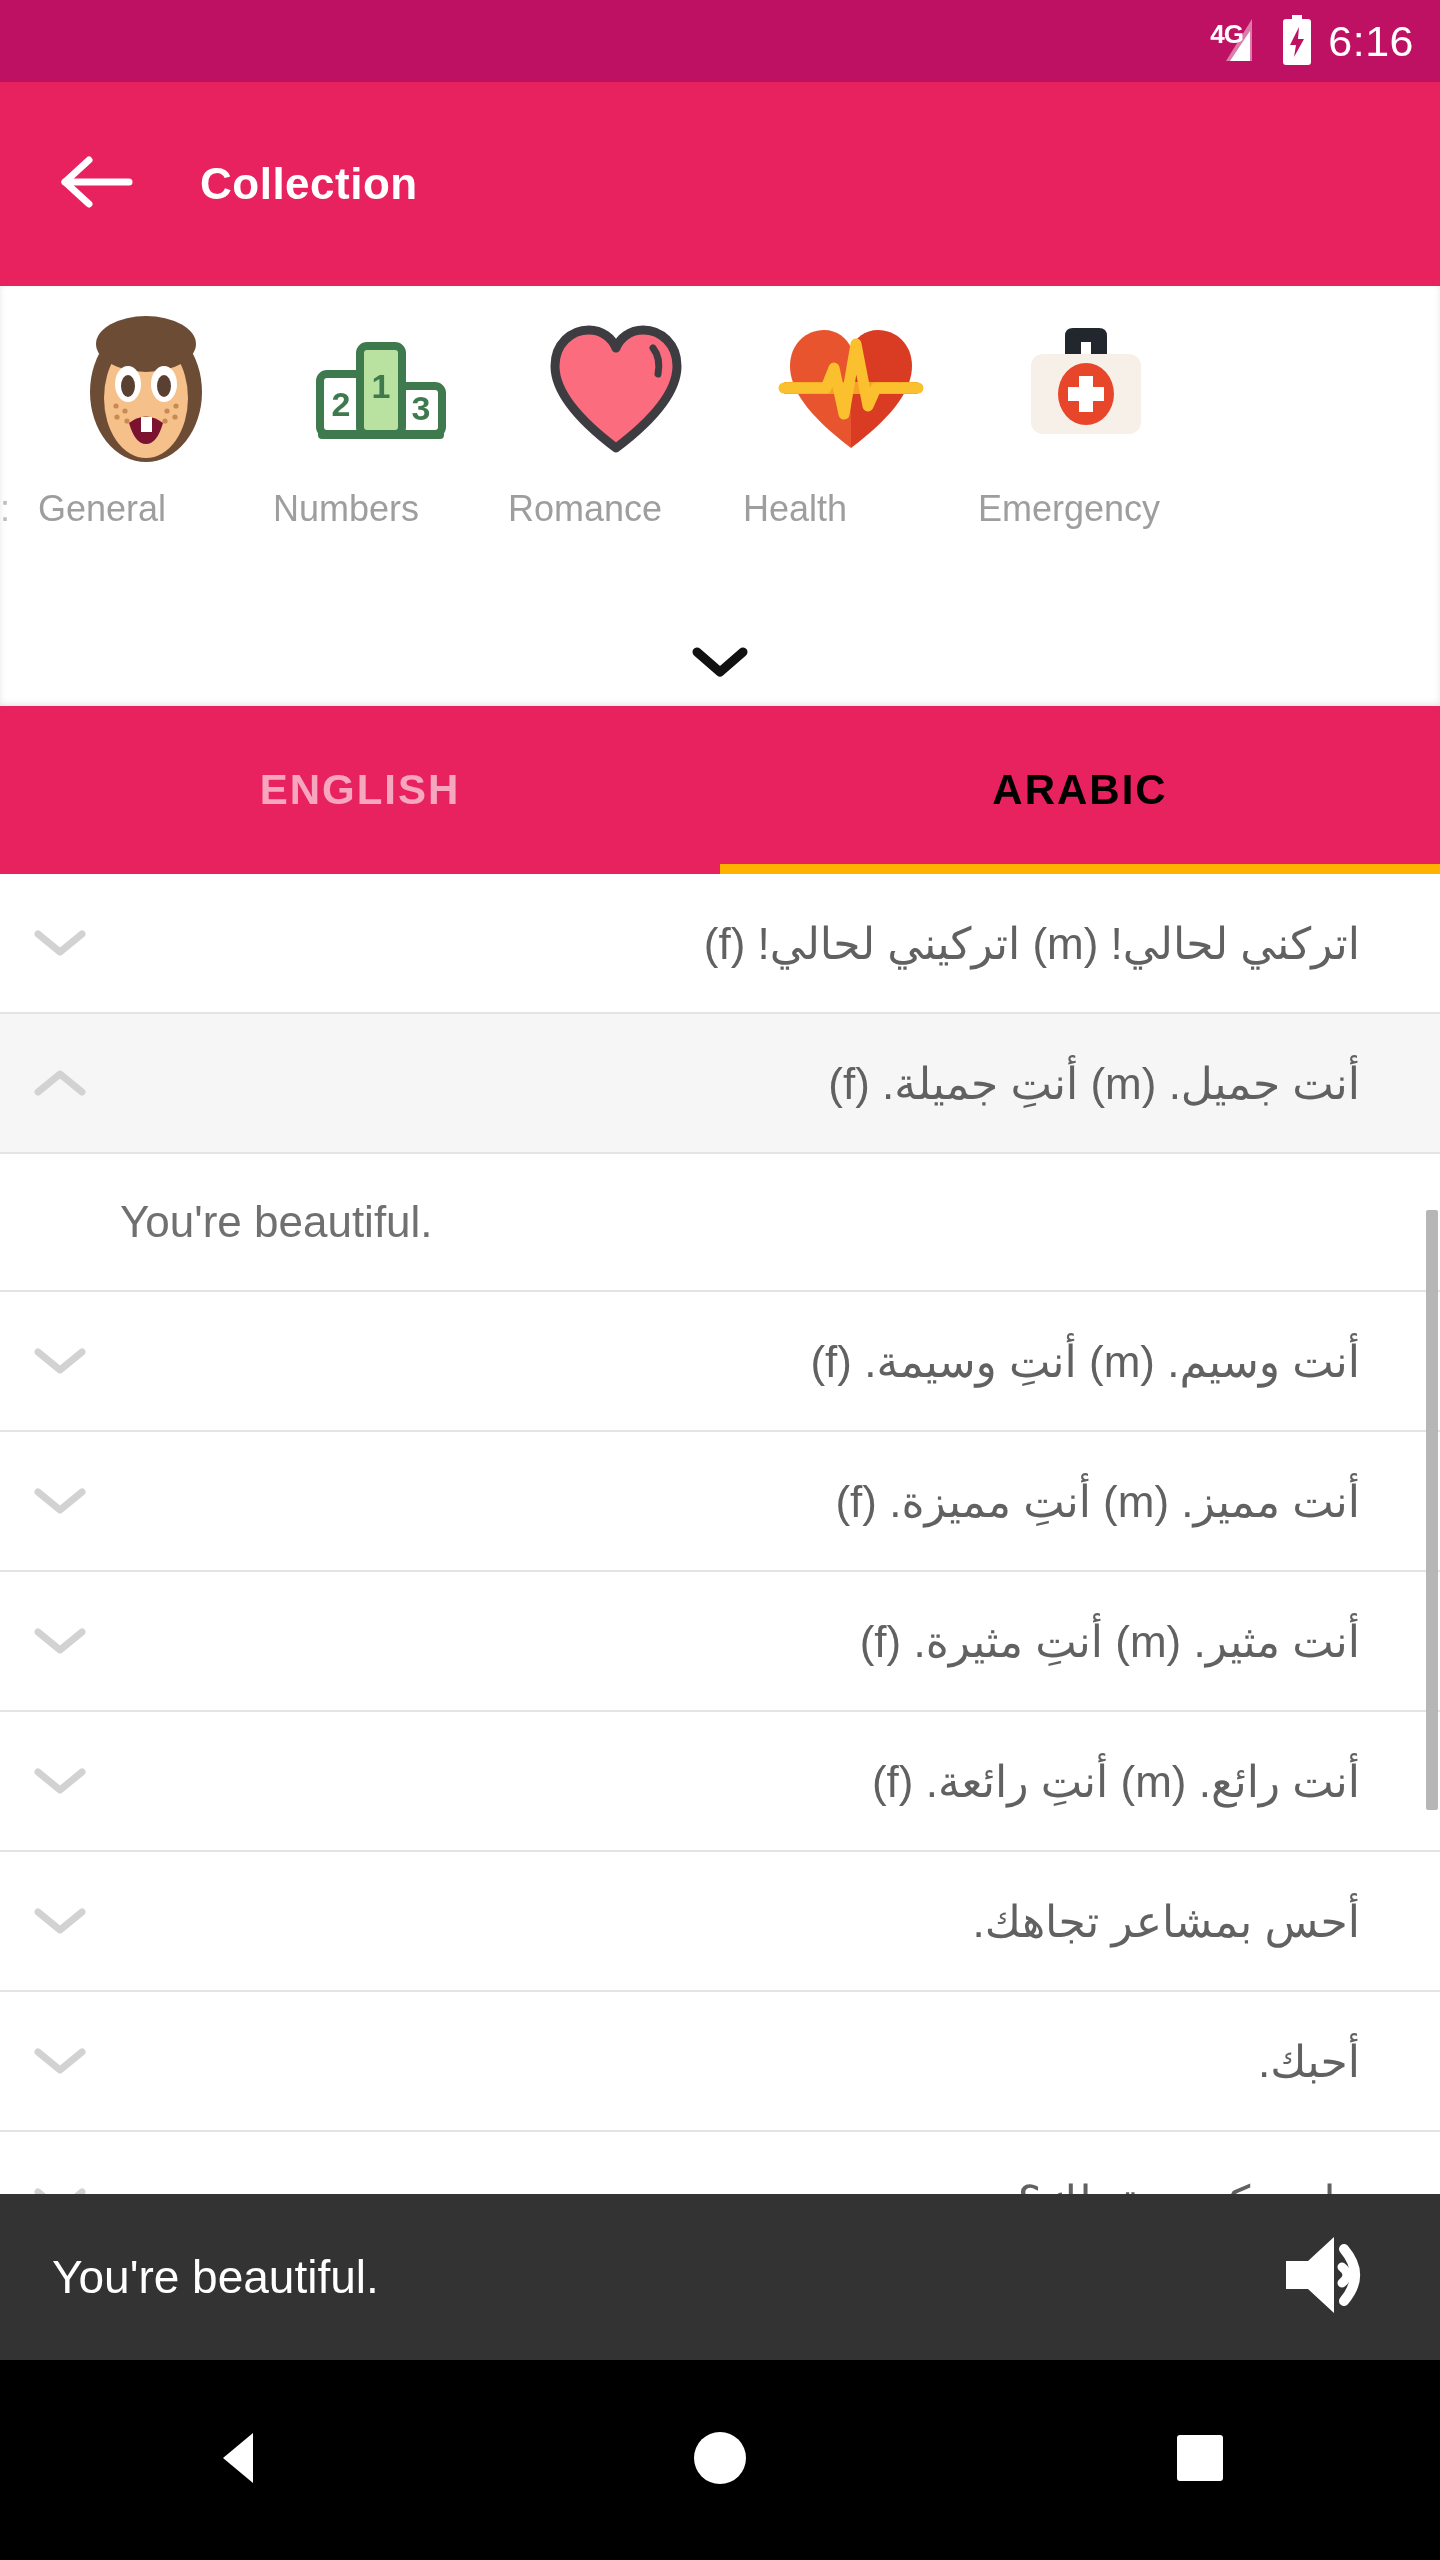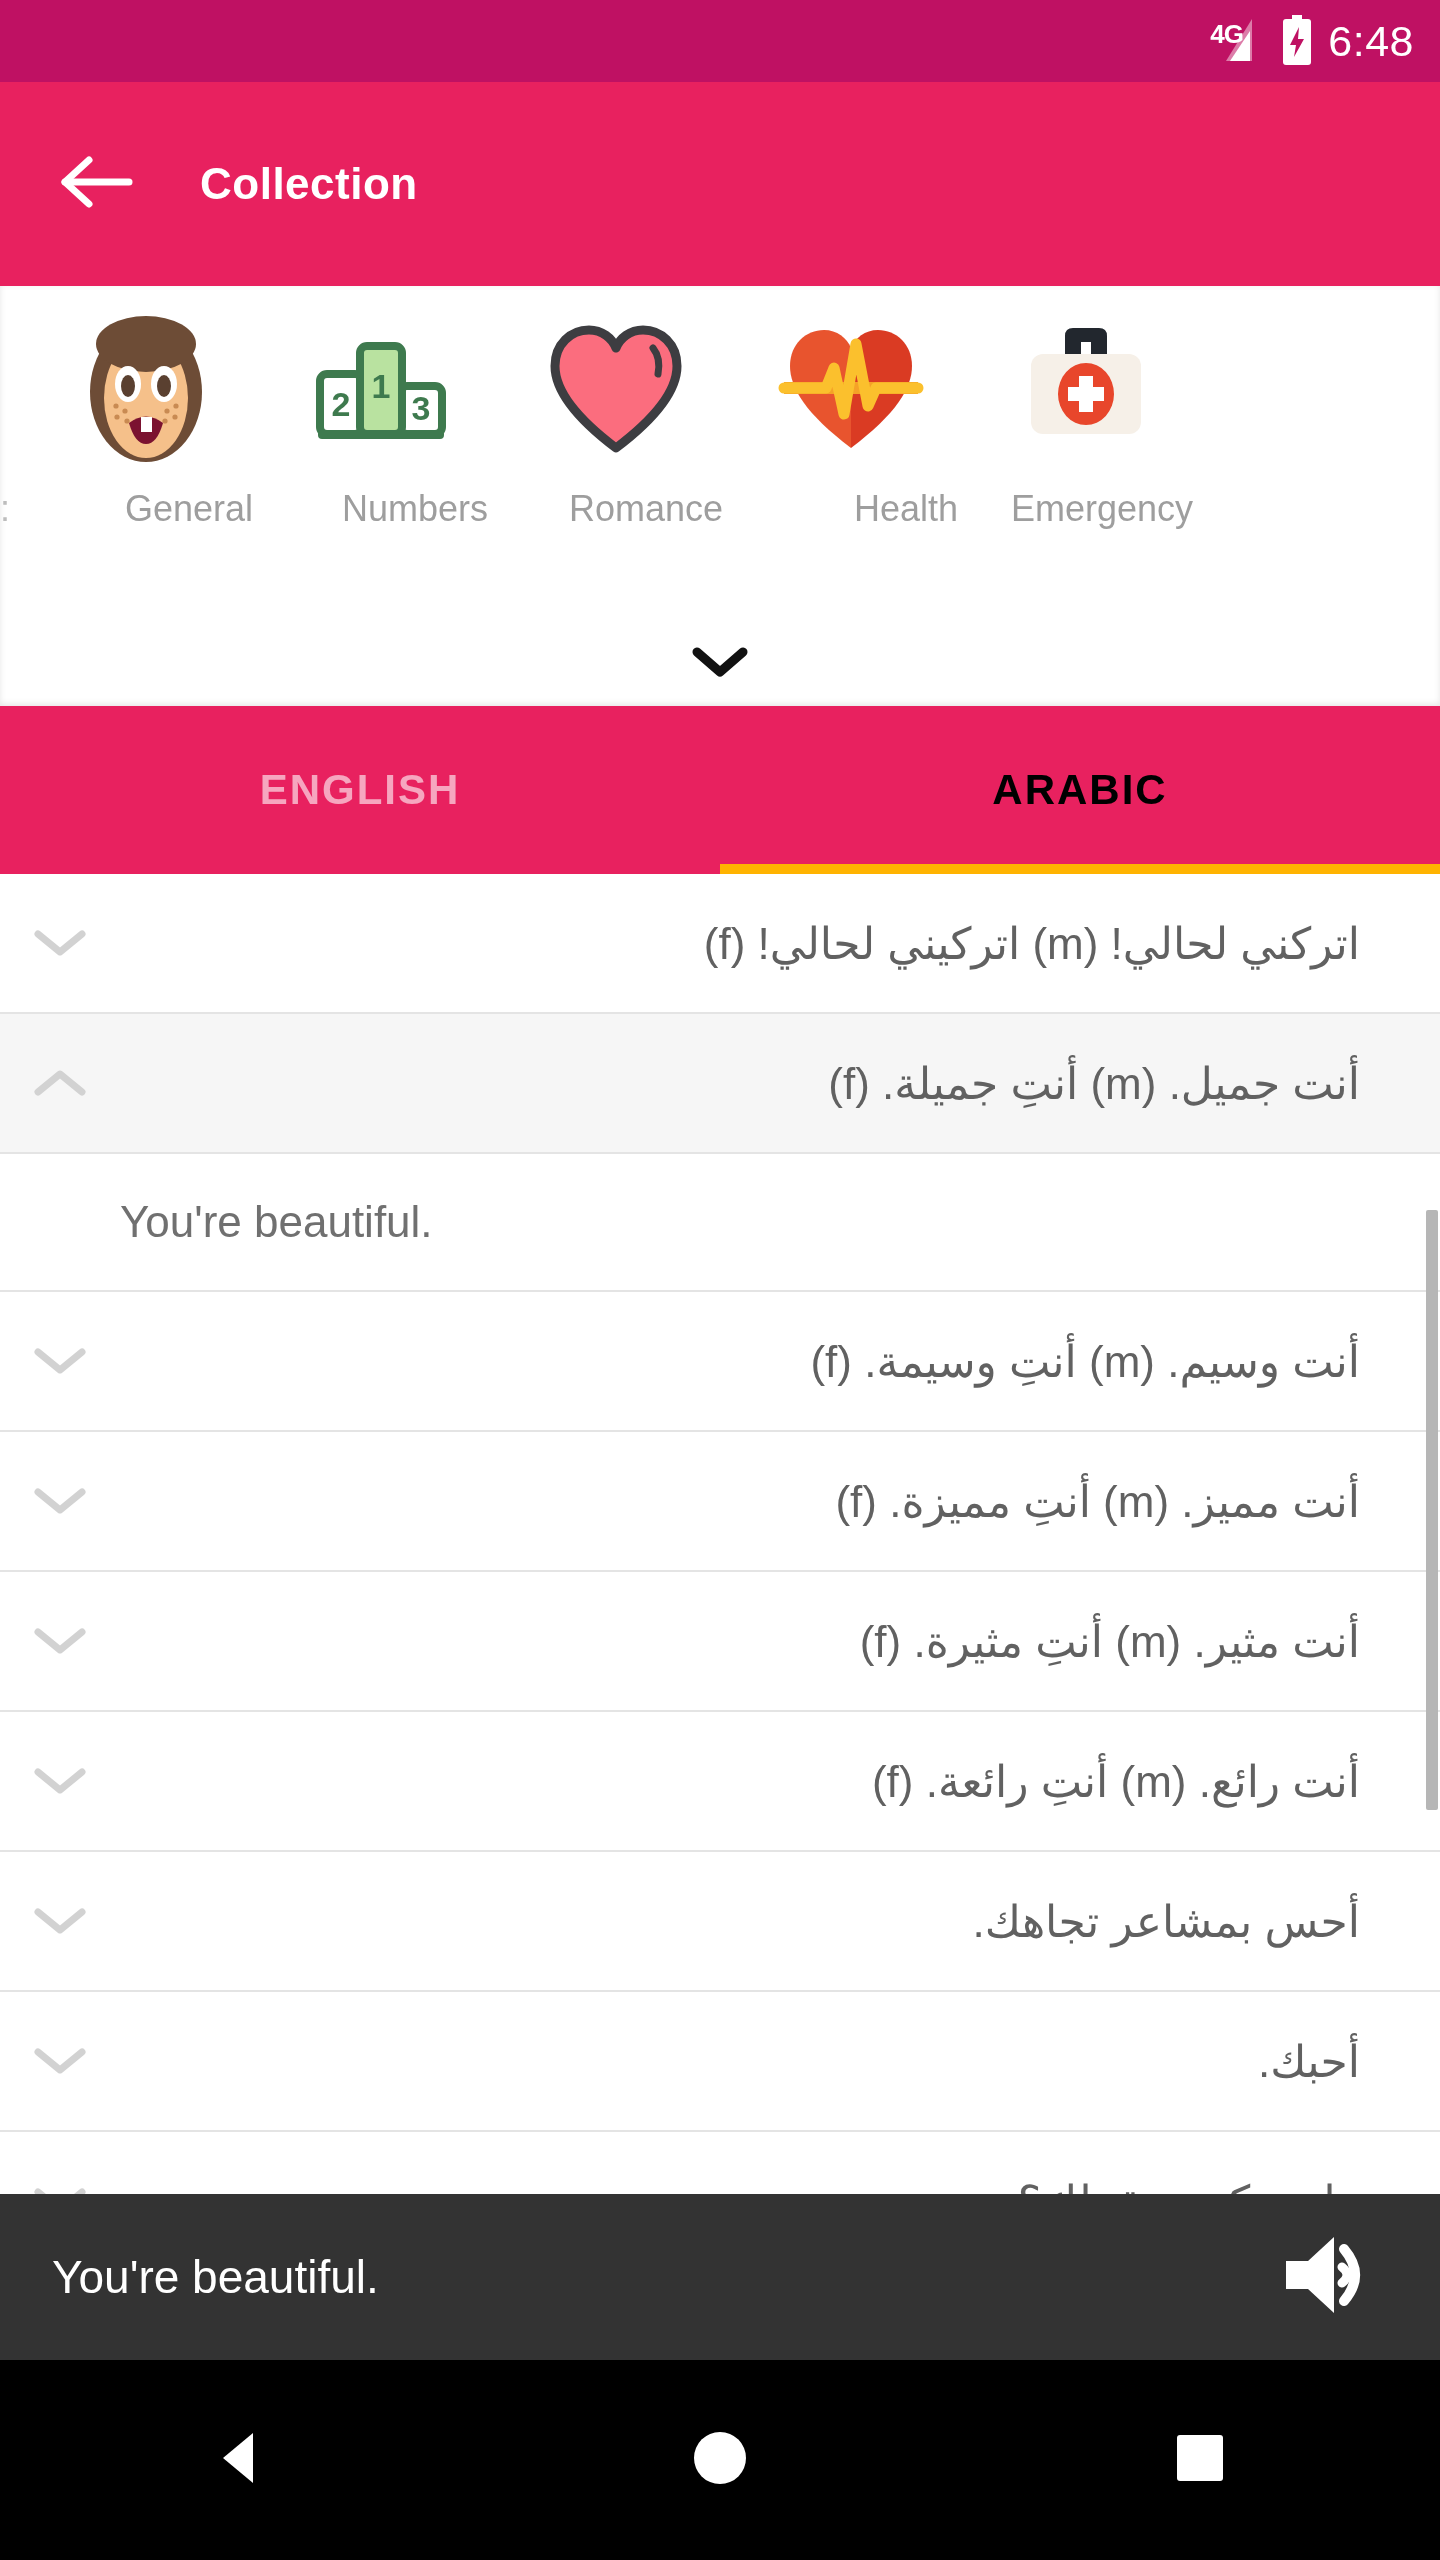--- a/index.html
+++ b/index.html
@@ -42,21 +42,21 @@
     position:absolute; top:24px; left:0; width:1440px; height:300px;
     display:flex; align-items:flex-start; overflow:hidden;
   }
   .cat {
     flex:0 0 auto; width:235px; display:flex; flex-direction:column; align-items:center;
   }
   .cat.clipped { width:28px; overflow:hidden; }
   .cat-icon { width:150px; height:160px; display:flex; align-items:center; justify-content:center; }
   .cat-icon svg { display:block; }
   .cat-label {
-    margin-top:16px; font-size:36px; color:#9e9e9e; text-align:right;
+    margin-top:16px; font-size:36px; color:#9e9e9e; text-align:left;
     line-height:1.25; width:215px; word-break:break-all;
   }
   .cat.clipped .cat-label { width:28px; text-align:left; color:#bdbdbd; }
 
   .cats-expander {
     position:absolute; bottom:22px; left:0; width:1440px;
     display:flex; justify-content:center;
   }
 
   
@@ -140,21 +140,21 @@
         <path d="M38 16 L38 46 L18 46 Z" fill="#ffffff"></path>
       </svg>
     </span>
     <span class="sb-battery">
       <svg width="34" height="52" viewBox="0 0 34 52">
         <rect x="12" y="0" width="10" height="5" fill="#fff"></rect>
         <rect x="3" y="4" width="28" height="46" rx="3" fill="#fff"></rect>
         <path d="M19 12 L10 30 L16 30 L14 42 L24 24 L18 24 Z" fill="#BF1163"></path>
       </svg>
     </span>
-    <span class="sb-time">6:48</span>
+    <span class="sb-time">6:16</span>
   </div>
 
   <div class="appbar">
     <div class="back-btn">
       <span>
         <svg width="74" height="64" viewBox="0 0 74 64">
           <path d="M6 32 L70 32" stroke="#fff" stroke-width="7" stroke-linecap="round" fill="none"></path>
           <path d="M30 10 L6 32 L30 54" stroke="#fff" stroke-width="7" stroke-linecap="round" stroke-linejoin="round" fill="none"></path>
         </svg>
       </span>

